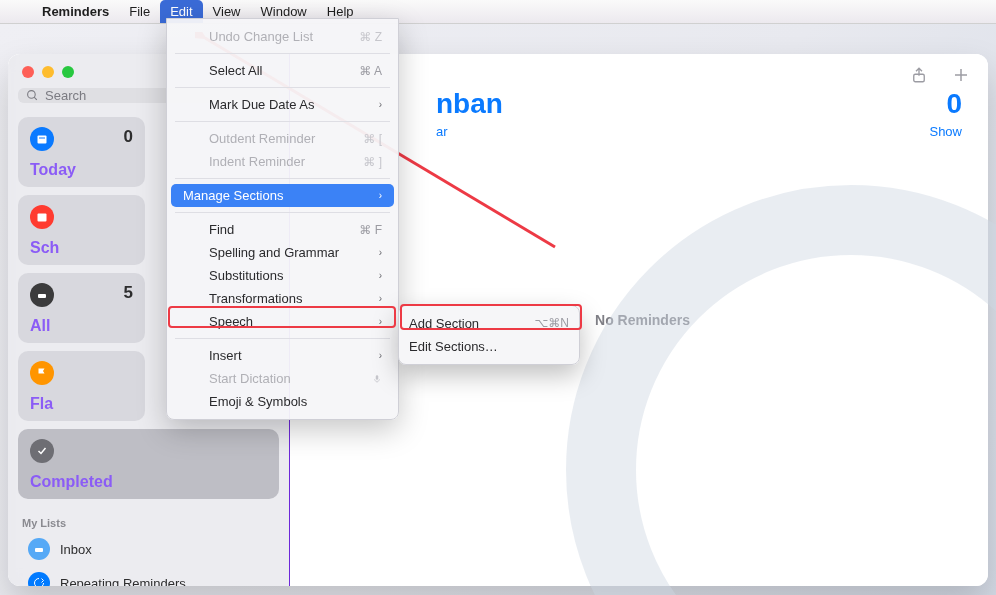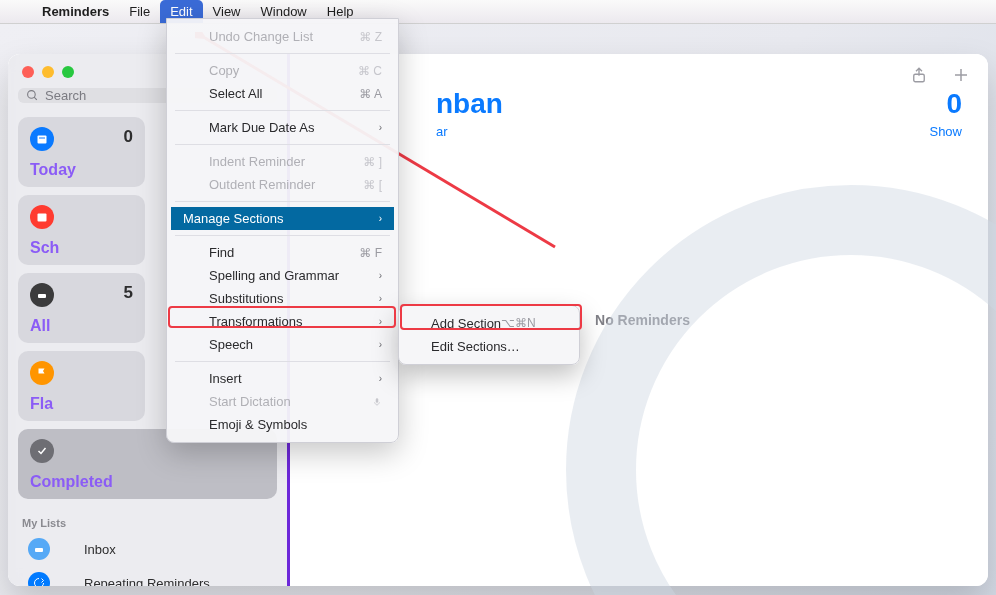--- a/index.html
+++ b/index.html
@@ -60,21 +60,21 @@
   box-shadow: 0 18px 36px rgba(0,0,0,.18);
   overflow: hidden;
   display: flex;
 }
 
 
 .sidebar {
   width: 282px;
   background: rgba(226,226,232,.65);
   backdrop-filter: blur(8px);
-  border-right: 3px solid #6d28d9;
+  border-right: 1px solid #6d28d9;
   display: flex;
   flex-direction: column;
   padding-bottom: 6px;
 }
 .traffic {
   display: flex;
   gap: 8px;
   padding: 12px 0 10px 14px;
 }
 .tdot { width: 12px; height: 12px; border-radius: 50%; }
@@ -122,21 +122,20 @@
 .section-head{
   padding:10px 14px 3px 14px;
   font-size:11px; font-weight:600; color:#8a8a90;
 }
 .listitem{
   display:flex; align-items:center;
   padding:6px 14px;
   font-size:13px; color:#2d2d2e;
   border-radius:8px;
   margin:0 6px;
-  gap:24px;
 }
 .listicon{
   width:22px;height:22px;border-radius:50%;
   display:flex;align-items:center;justify-content:center;
   margin-right:10px;
   background:#007aff;
 }
 
 
 .mainpane{
@@ -185,42 +184,42 @@
 }
 .drow{
   display:flex;align-items:center;justify-content:space-between;
   padding:4px 16px;
   color:#2a2a2d;
   position:relative;
   margin-left:26px;
 }
 .drow.disabled{ color:#b0b0b6;}
 .drow.sel{
-  background:#0369a1;color:#fff;
-  margin:0 4px;border-radius:0;padding:4px 12px;
+  background:#3b82f6;color:#fff;
+  margin:0 4px;border-radius:5px;padding:4px 12px;
 }
 .drow .sc{ font-size:12px;color:#9b9ba2;display:flex;align-items:center;gap:1px;}
 .drow.disabled .sc{ color:#c6c6cc;}
 .drow .arrow{ font-size:10px;color:#6a6a70;margin-left:auto;}
 .drow.sel .arrow{ color:#fff;}
 .dsep{ border:none;border-top:1px solid #dedee4;margin:5px 8px;}
 
 .submenu{
   position:absolute;
   left:398px; top:281px;
   width:182px;
   background:rgba(246,246,248,.97);
   border:1px solid #cfcfd6;
   border-radius:8px;
   box-shadow:0 10px 26px rgba(0,0,0,.25);
   padding:6px 0;
   font-size:13px;
   z-index:11;
 }
-.srow{ display:flex;padding:4px 32px;color:#2a2a2d;}
+.srow{ display:flex;justify-content:space-between;padding:4px 10px;color:#2a2a2d;}
 .srow .sc{ font-size:12px;color:#9b9ba2;}
 
 
 .hl1{
   position:absolute;left:168px;top:282px;width:228px;height:22px;
   border:2px solid #ed3a45;border-radius:4px;z-index:12;pointer-events:none;
 }
 .hl2{
   position:absolute;left:400px;top:280px;width:182px;height:26px;
   border:2px solid #ed3a45;border-radius:4px;z-index:12;pointer-events:none;
@@ -355,41 +354,37 @@
     </div>
 
   </div>
 
   <div class="dropdown">
     <div class="drow disabled">
         <span>Undo Change List</span>
         <span class="sc">⌘ Z</span>
       </div>
     <hr class="dsep">
-    <div class="drow disabled">
-        <span>Copy</span>
-        <span class="sc">⌘ C</span>
-      </div>
     <div class="drow">
         <span>Select All</span>
         <span class="sc">⌘ A</span>
       </div>
     <hr class="dsep">
     <div class="drow">
         <span>Mark Due Date As</span>
         <span class="arrow">›</span>
       </div>
     <hr class="dsep">
+    <div class="drow disabled">
+        <span>Outdent Reminder</span>
+        <span class="sc">⌘ [</span>
+      </div>
     <div class="drow disabled">
         <span>Indent Reminder</span>
         <span class="sc">⌘ ]</span>
-      </div>
-    <div class="drow disabled">
-        <span>Outdent Reminder</span>
-        <span class="sc">⌘ [</span>
       </div>
     <hr class="dsep">
     <div class="drow sel">
         <span>Manage Sections</span>
         <span class="arrow">›</span>
       </div>
     <hr class="dsep">
     <div class="drow">
         <span>Find</span>
         <span class="sc">⌘ F</span>

